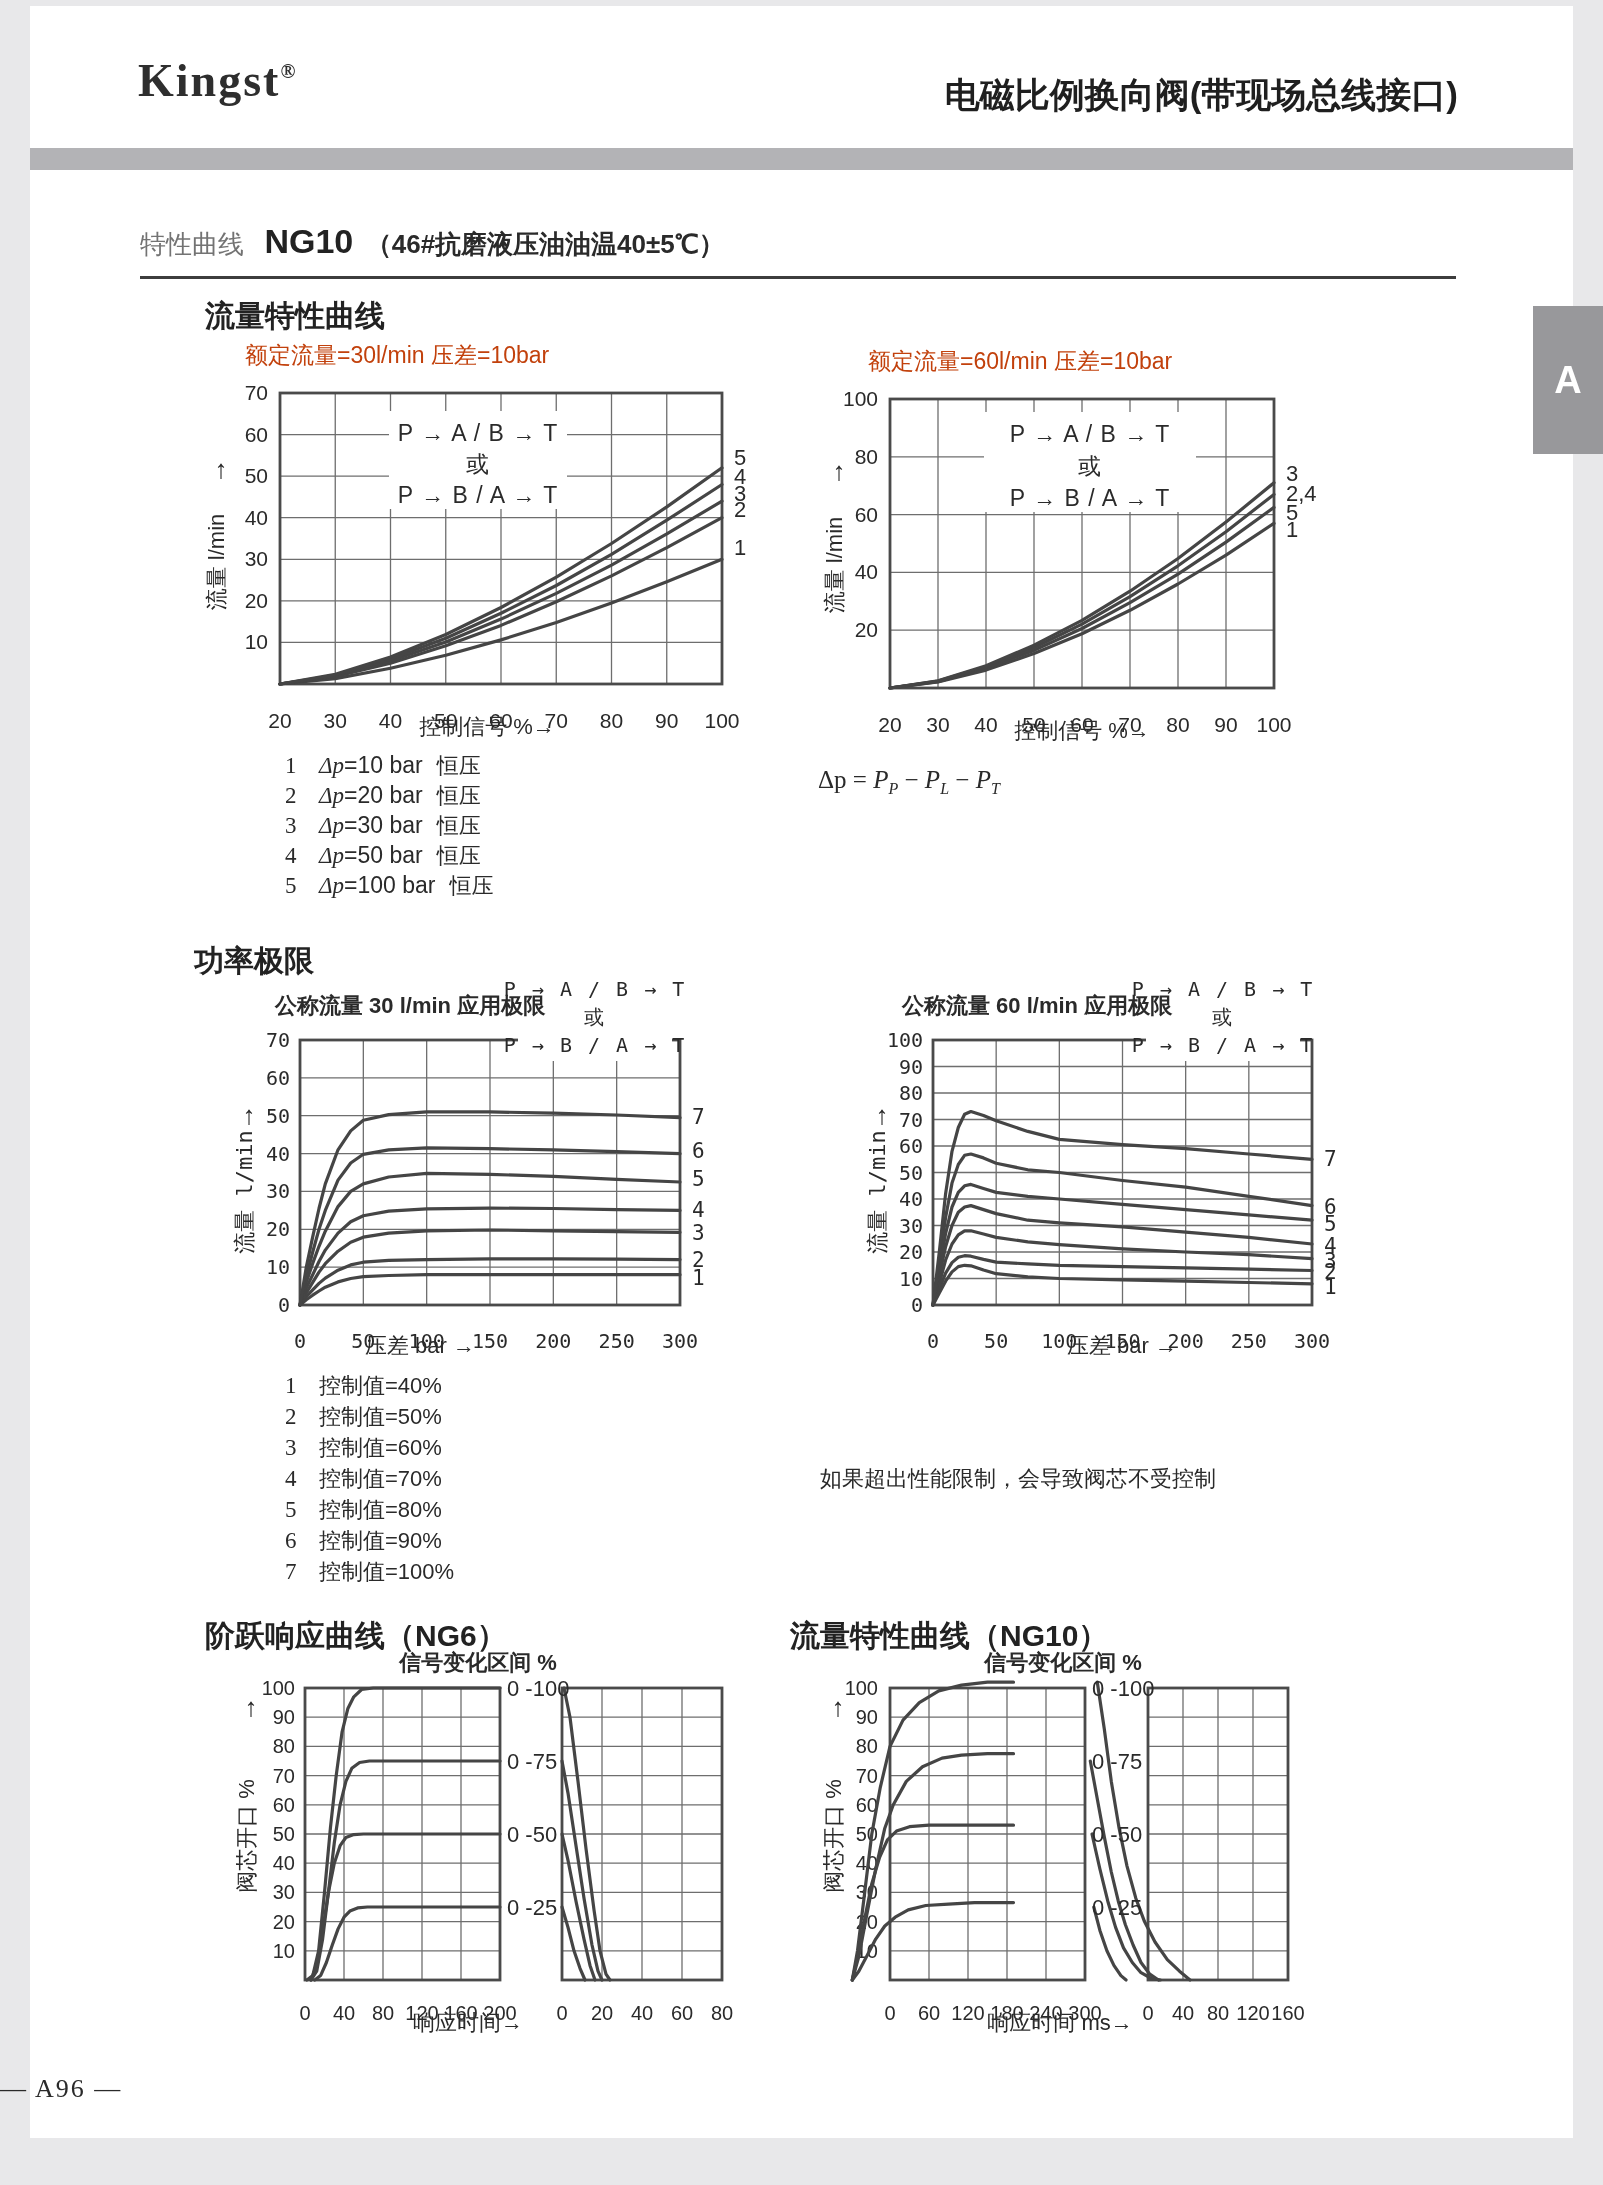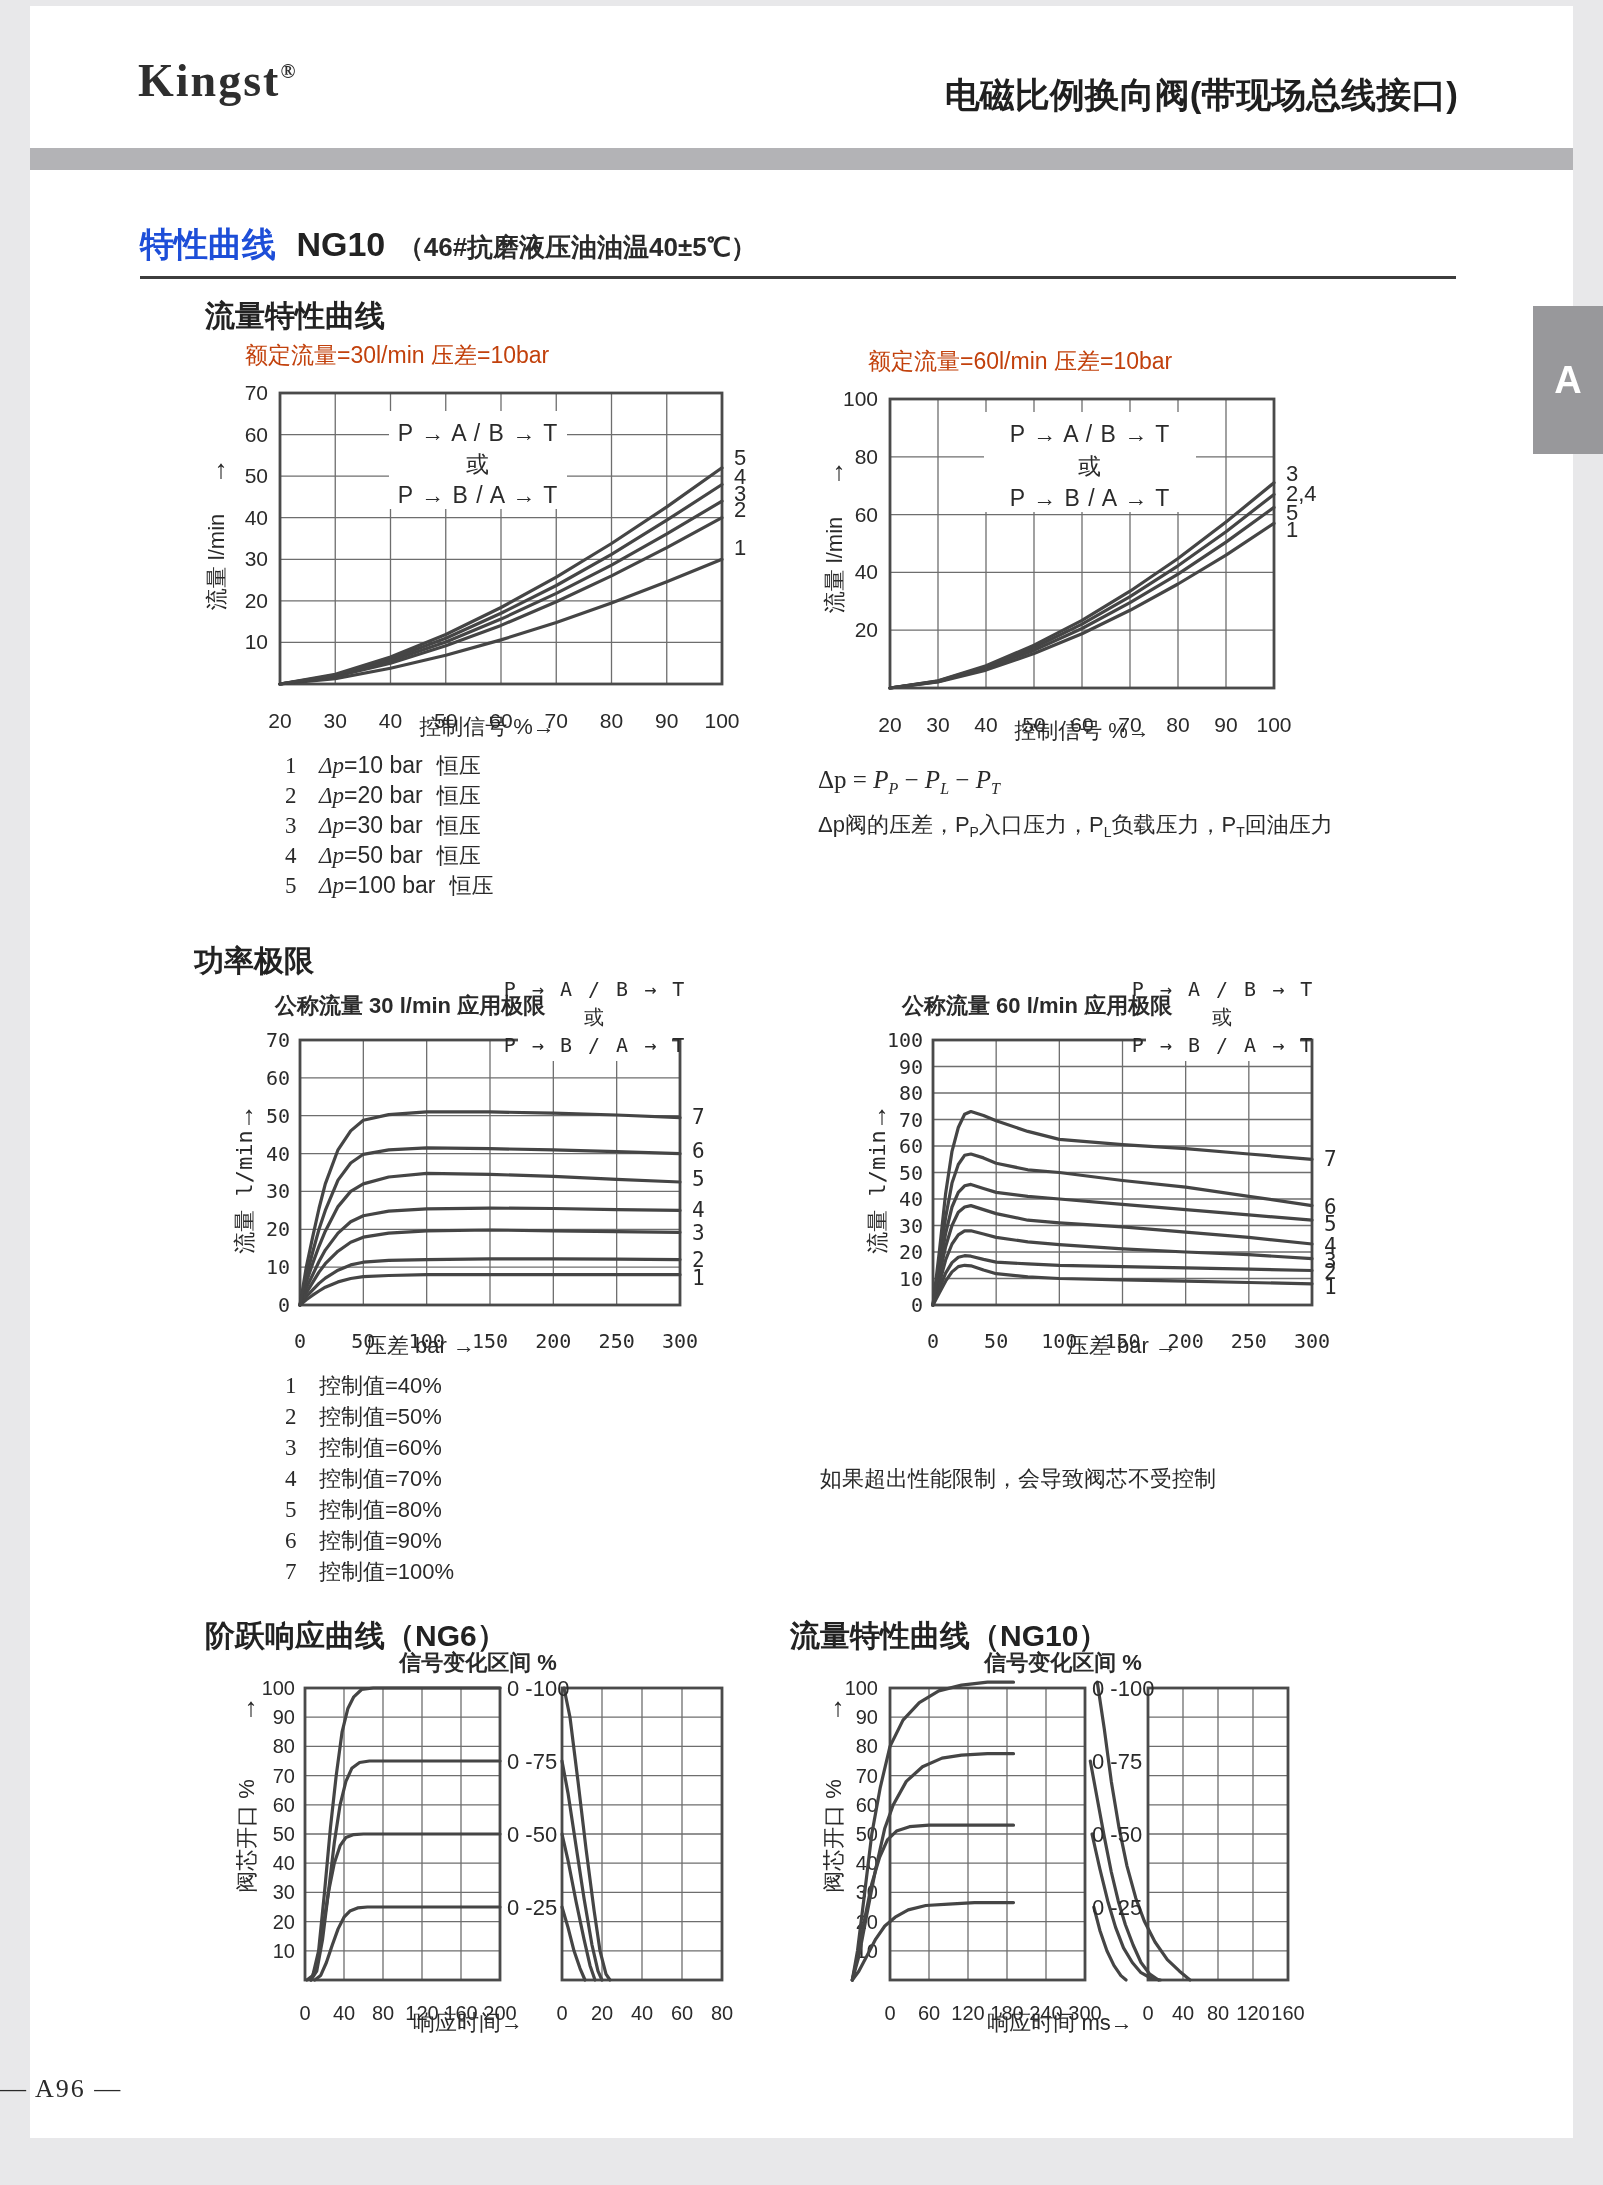--- a/index.html
+++ b/index.html
@@ -9,21 +9,21 @@
   .abs{position:absolute;}
   .brand{left:138px;top:54px;font-family:"Liberation Serif",serif;font-weight:600;
          font-size:46px;letter-spacing:2px;color:#2e2e2e;}
   .brand sup{font-size:20px;vertical-align:18px;}
   .header-title{right:145px;top:72px;font-size:35px;font-weight:bold;color:#1f1f1f;}
   .graybar{left:30px;top:148px;width:1543px;height:22px;background:#b3b3b6;}
   .a-tab{left:1533px;top:306px;width:70px;height:148px;background:#98989b;
          display:flex;align-items:center;justify-content:center;}
   .a-tab span{color:#fff;font-size:38px;font-weight:bold;}
   .sec-title{left:140px;top:222px;white-space:nowrap;}
-  .sec-title .t1{font-size:34px;font-weight:bold;color:#1d4ed8;}
+  .sec-title .t1{font-size:26px;font-weight:normal;color:#737373;}
   .sec-title .t2{font-size:34px;font-weight:bold;color:#222;margin-left:16px;}
   .sec-title .t3{font-size:26px;font-weight:600;color:#2a2a2a;margin-left:8px;}
   .rule{left:140px;top:276px;width:1316px;height:3px;background:#3d3d3d;}
   .h-bold25{font-size:30px;font-weight:bold;color:#222;}
   .cond{font-size:23px;font-weight:400;color:#c2410c;}
   .legend-block .lrow{height:30px;line-height:30px;white-space:nowrap;}
   .legend-block .lnum{display:inline-block;width:34px;font-family:"Liberation Serif",serif;font-size:23px;color:#2a2a2a;}
   .legend-block .ldp{font-family:"Liberation Serif",serif;font-style:italic;font-size:23px;color:#2a2a2a;}
   .legend-block .lrest{font-family:Liberation Sans, sans-serif;font-size:23px;color:#2a2a2a;}
   .legend-block .ltag{font-size:22px;color:#2a2a2a;margin-left:14px;}
@@ -426,21 +426,20 @@
 
   <div id="flow-legend" class="abs legend-block" style="left:285px;top:750px">
       <div class="lrow"><span class="lnum">1</span><span class="ldp">Δp</span><span class="lrest">=10 bar</span><span class="ltag">恒压</span></div>
       <div class="lrow"><span class="lnum">2</span><span class="ldp">Δp</span><span class="lrest">=20 bar</span><span class="ltag">恒压</span></div>
       <div class="lrow"><span class="lnum">3</span><span class="ldp">Δp</span><span class="lrest">=30 bar</span><span class="ltag">恒压</span></div>
       <div class="lrow"><span class="lnum">4</span><span class="ldp">Δp</span><span class="lrest">=50 bar</span><span class="ltag">恒压</span></div>
       <div class="lrow"><span class="lnum">5</span><span class="ldp">Δp</span><span class="lrest">=100 bar</span><span class="ltag">恒压</span></div>
     </div>
 
   <div id="formula" class="abs formula" style="left:818px;top:766px"><span class="">Δp = </span><span class=" it">P</span><span class="sub">P</span><span class=""> − </span><span class=" it">P</span><span class="sub">L</span><span class=""> − </span><span class=" it">P</span><span class="sub">T</span></div>
-  <div id="formula-note" class="abs fnote" style="left:818px;top:810px"><span class="">Δp阀的压差，P</span><span class="sub">P</span><span class="">入口压力，P</span><span class="sub">L</span><span class="">负载压力，P</span><span class="sub">T</span><span class="">回油压力</span></div>
 
   <div class="abs h-bold25" style="left:194px;top:941px">功率极限</div>
   <div class="abs ptitle" style="left:275px;top:991px">公称流量 30 l/min 应用极限</div>
   <div class="abs ptitle" style="left:902px;top:991px">公称流量 60 l/min 应用极限</div>
 
   <div id="power-legend" class="abs legend-block pw" style="left:285px;top:1370px">
       <div class="lrow"><span class="lnum">1</span><span class="llabel">控制值=40%</span></div>
       <div class="lrow"><span class="lnum">2</span><span class="llabel">控制值=50%</span></div>
       <div class="lrow"><span class="lnum">3</span><span class="llabel">控制值=60%</span></div>
       <div class="lrow"><span class="lnum">4</span><span class="llabel">控制值=70%</span></div>

